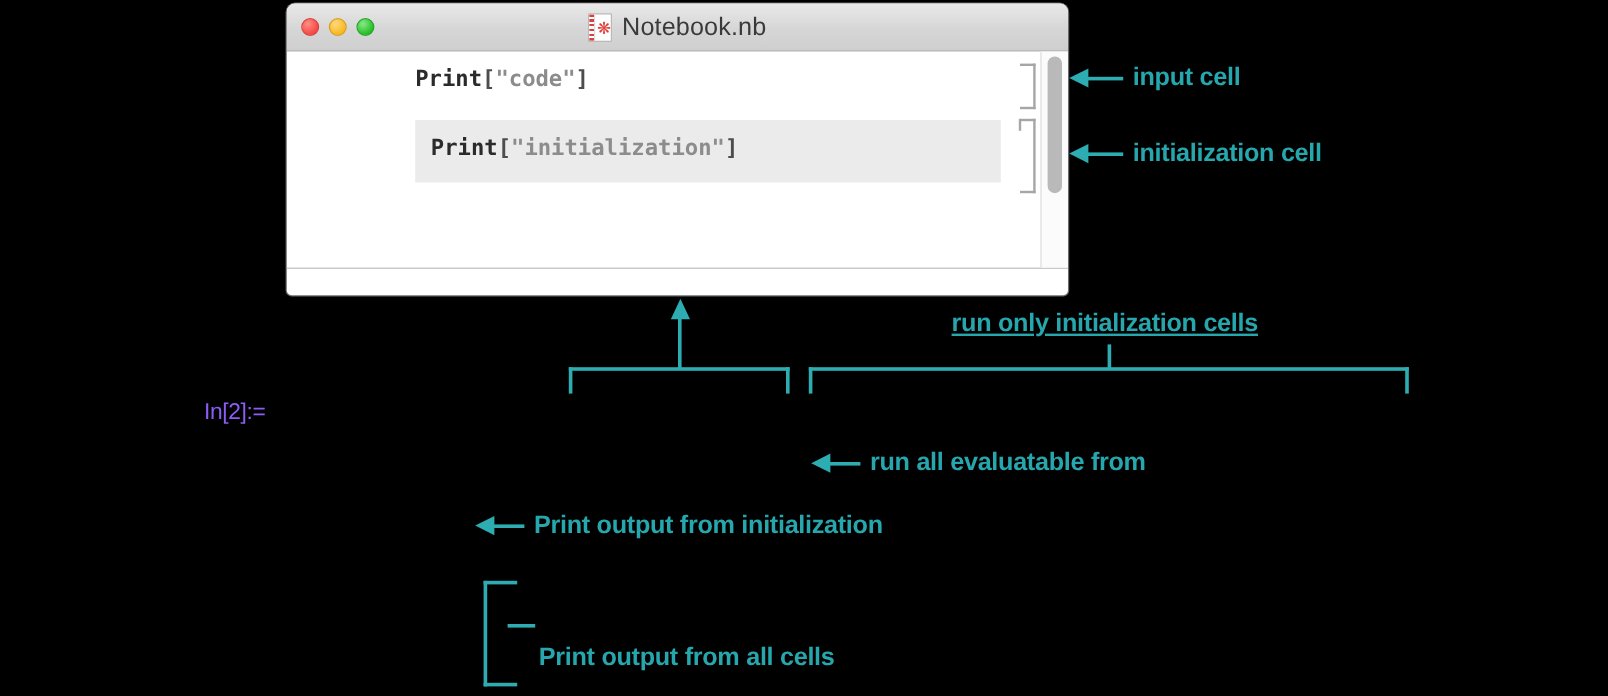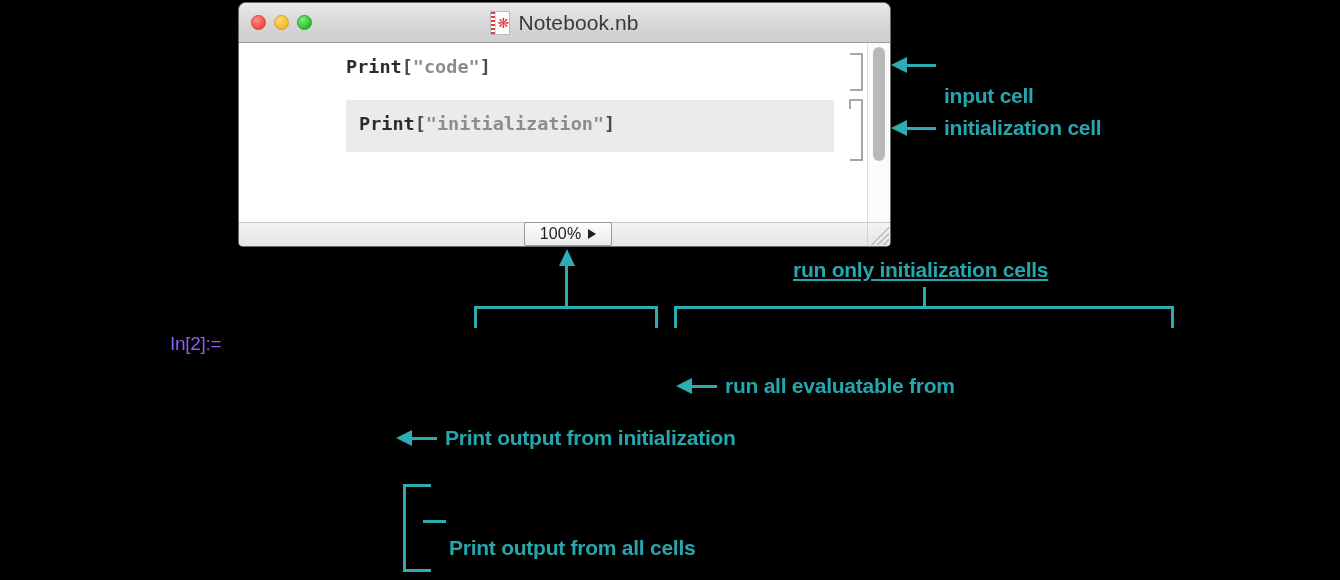--- a/index.html
+++ b/index.html
@@ -305,33 +305,25 @@
       <div class="bracket bracket-input"></div>
       <div class="bracket bracket-init">
         <div class="flag"></div>
       </div>
 
       <div class="vscroll">
         <div class="vthumb"></div>
       </div>
     </div>
 
-    <div class="statusbar">
-      <div class="zoom-ctl">
-        <span class="zoom-val">100%</span>
-        <span class="zoom-tri"></span>
-      </div>
-      <div class="grip-div-v"></div>
-      <div class="resize-grip"></div>
-    </div>
   </div>
 
   <div class="ann-arrow arrow-left" style="left:891px; top:57px;"></div>
   <div class="ann-line" style="left:906px; top:64px; width:30px; height:3px;"></div>
-  <div class="ann-text" style="left:944px; top:53px;margin-top:31px;">input cell</div>
+  <div class="ann-text" style="left:944px; top:53px;">input cell</div>
 
   <div class="ann-arrow arrow-left" style="left:891px; top:120px;"></div>
   <div class="ann-line" style="left:906px; top:127px; width:30px; height:3px;"></div>
   <div class="ann-text" style="left:944px; top:116px;">initialization cell</div>
 
   <div class="ann-text" style="left:793px; top:258px;text-decoration:underline;">run only initialization cells</div>
   <div class="ann-line" style="left:923px; top:287px; width:3px; height:21px;"></div>
   <div class="ann-line" style="left:674px; top:306px; width:500px; height:3px;"></div>
   <div class="ann-line" style="left:674px; top:306px; width:3px; height:22px;"></div>
   <div class="ann-line" style="left:1171px; top:306px; width:3px; height:22px;"></div>

